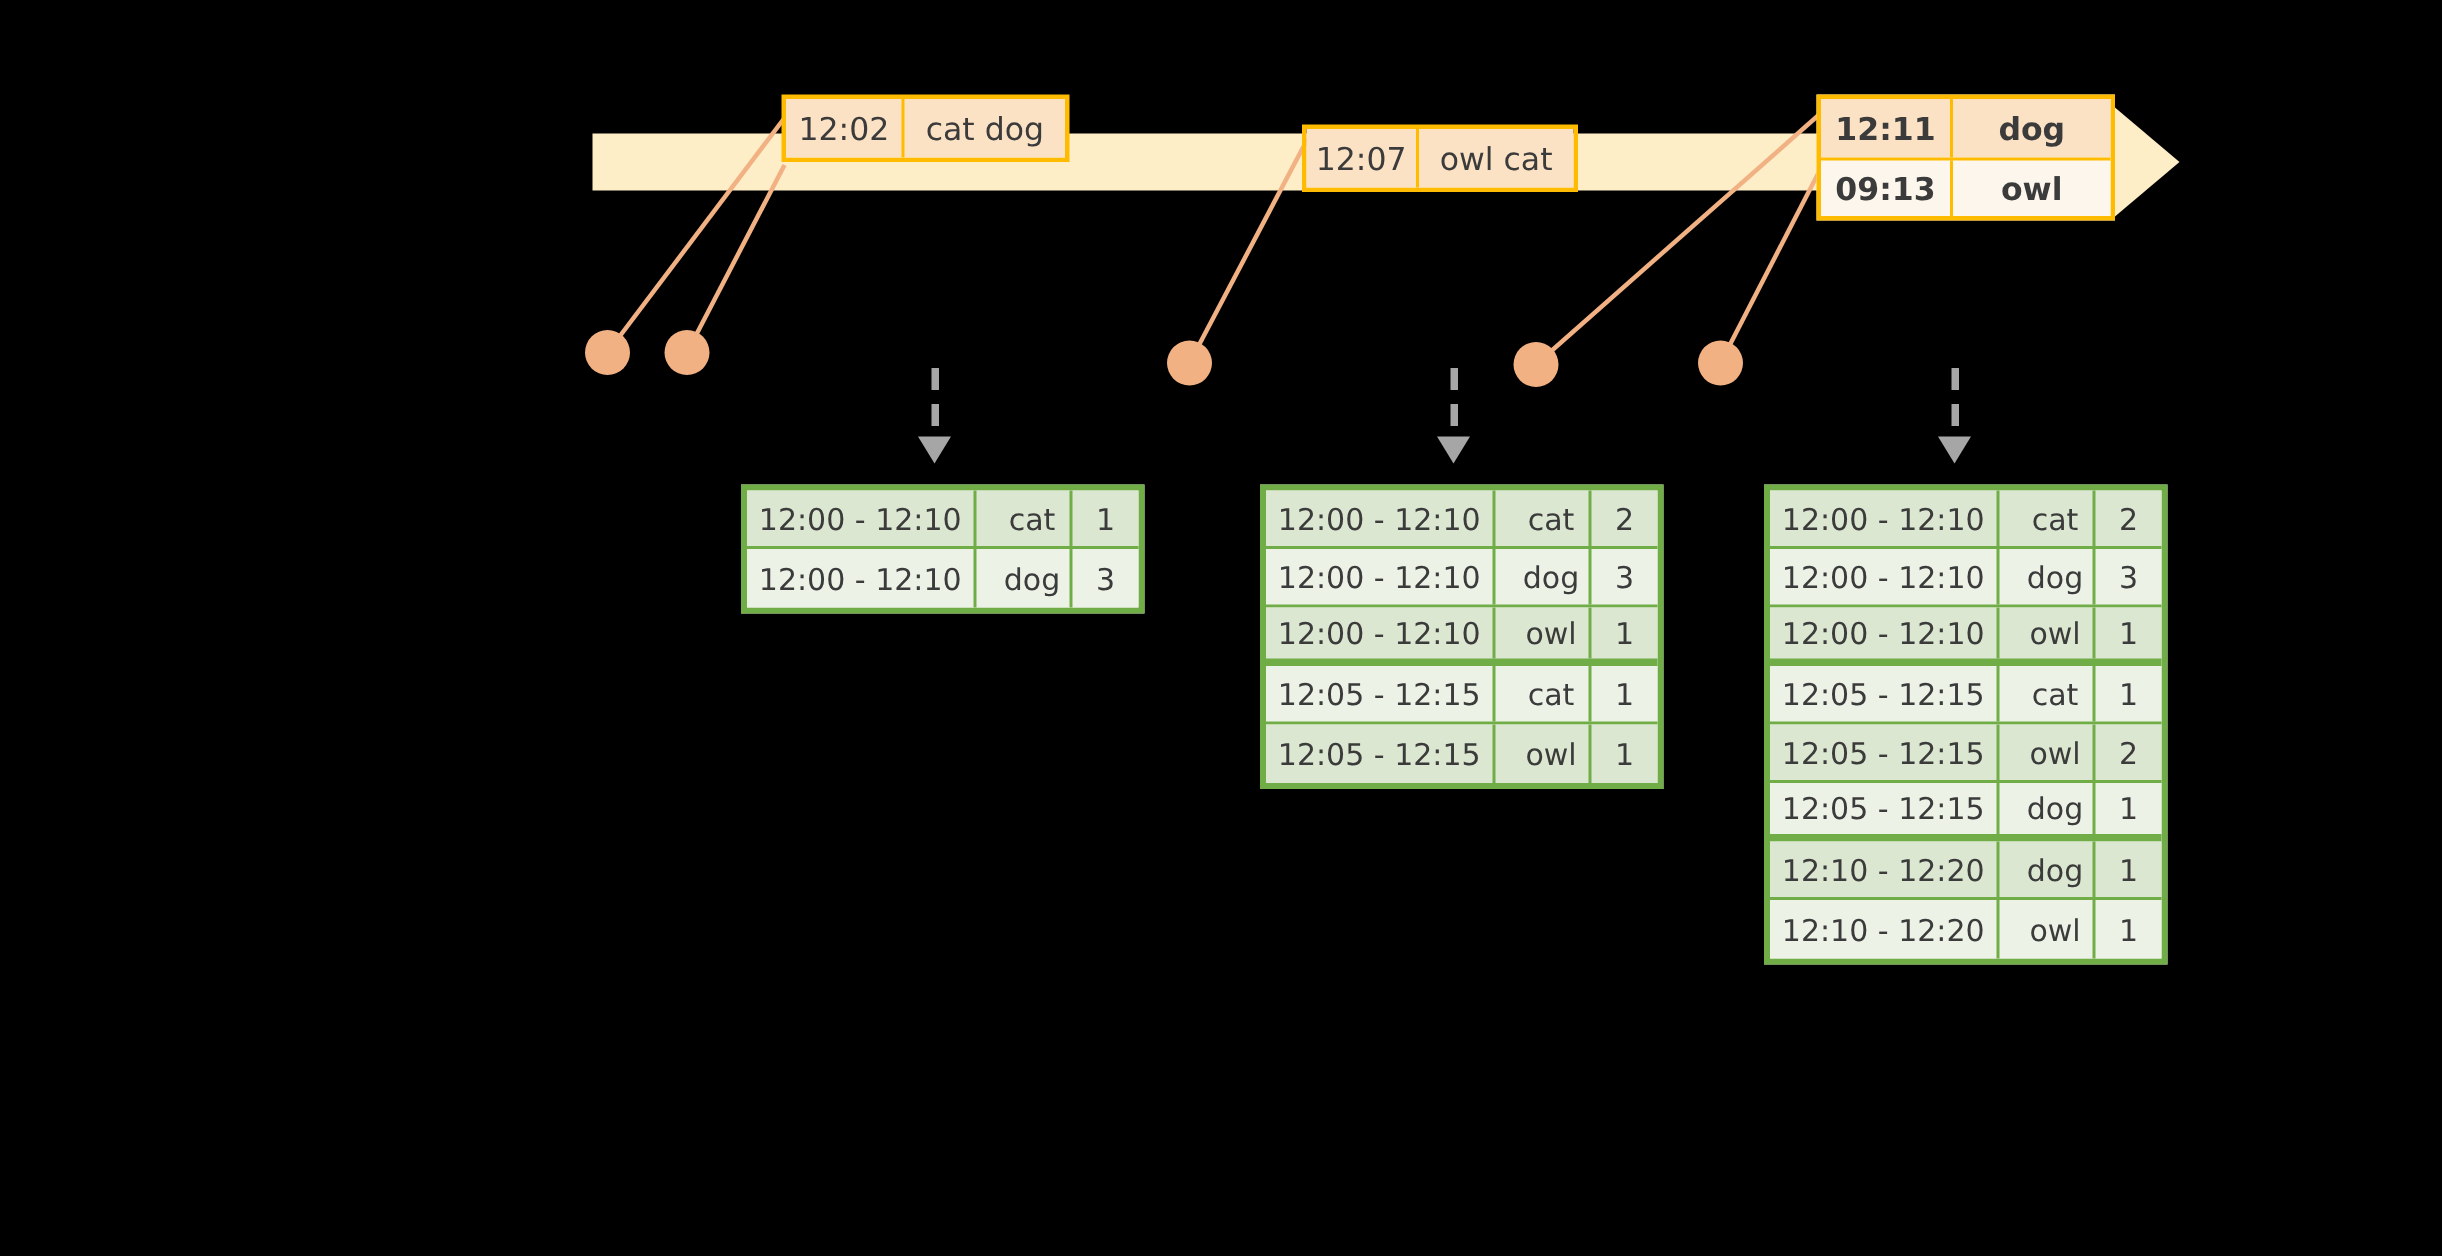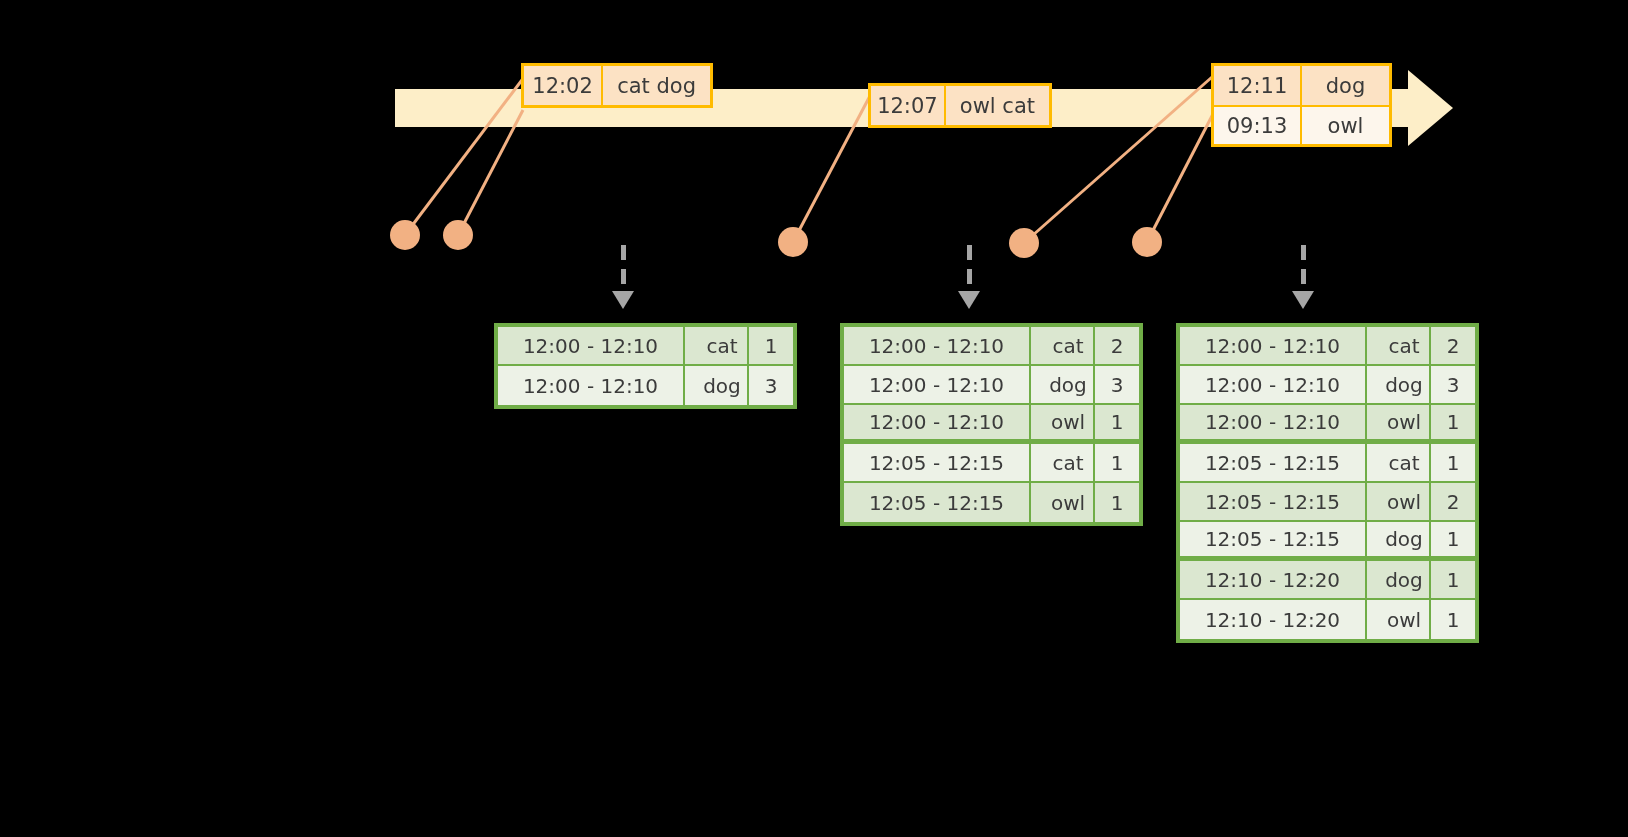--- a/index.html
+++ b/index.html
@@ -73,21 +73,21 @@
     justify-content: center;
     font-size: 21px;
     padding: 0 14px;
     box-sizing: border-box;
     white-space: nowrap;
     color: #3b3b3b;
   }
 
   #event-box-0 { left: 521px; top: 63px; width: 192px; }
   #event-box-1 { left: 868px; top: 83px; width: 184px; }
-  #event-box-2 { left: 1211px; top: 63px; width: 181px; }
+  #event-box-2 { left: 1211px; top: 63px; width: 199px; font-weight: bold; }
 
   
   .connector-layer {
     position: absolute;
     inset: 0;
     width: 1628px;
     height: 837px;
     pointer-events: none;
   }
   .event-dot {
@@ -121,21 +121,21 @@
     display: flex;
     align-items: center;
     justify-content: center;
     font-size: 20px;
     box-sizing: border-box;
     border-right: 2px solid #70ad47;
     color: #3b3b3b;
     white-space: nowrap;
   }
   .res-cell:last-child { border-right: none; }
-  .res-cell.c-window { width: 187px; }
+  .res-cell.c-window { width: 153px; }
   .res-cell.c-key    { width: 64px; padding-left: 12px; }
   .res-cell.c-count  { width: 44px; }
 
   #result-table-0 { left: 494px; top: 323px; }
   #result-table-1 { left: 840px; top: 323px; }
   #result-table-2 { left: 1176px; top: 323px; }
 
   
   .down-arrow {
     position: absolute;

